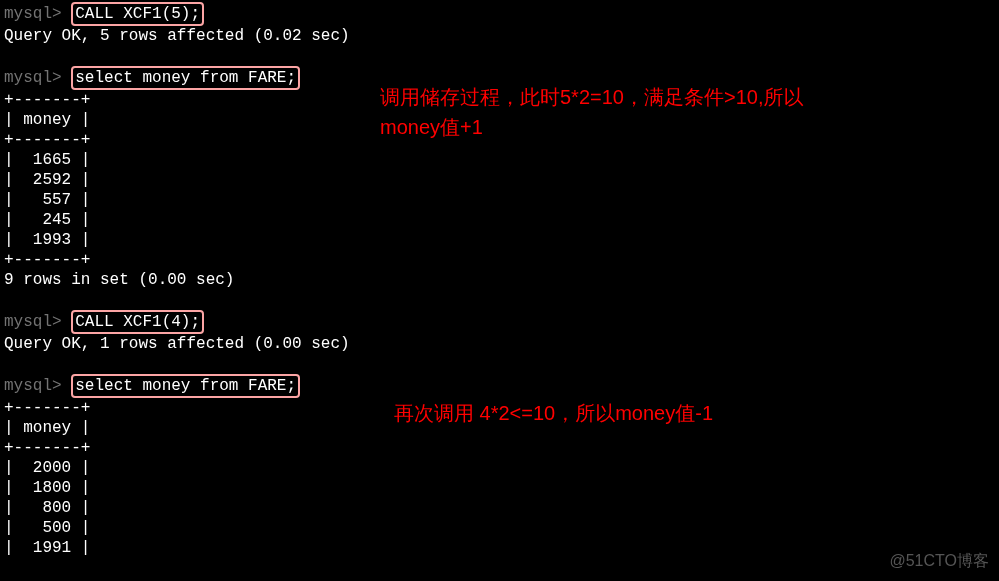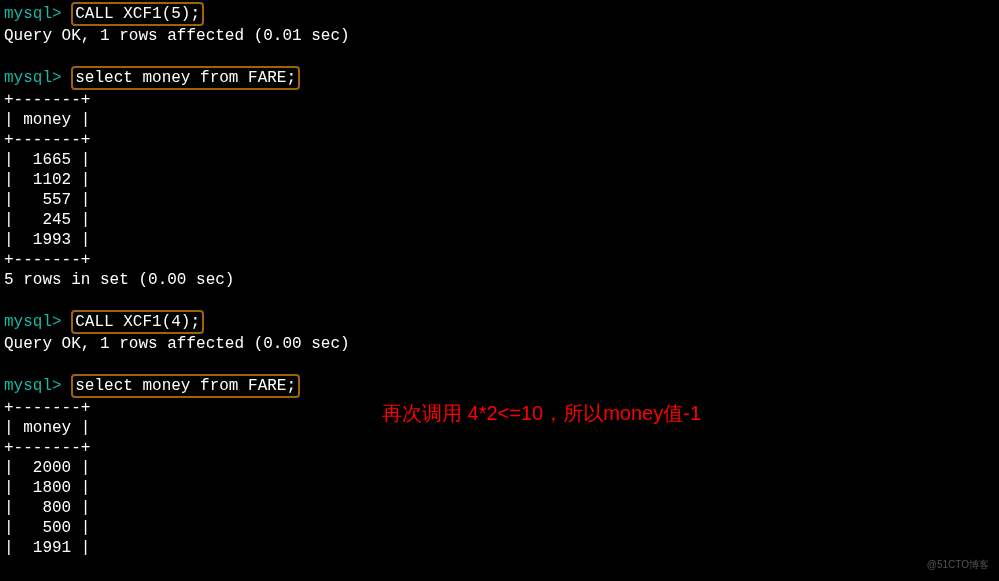--- a/index.html
+++ b/index.html
@@ -17,81 +17,83 @@
       position: relative;
       overflow: hidden;
       line-height: 1.25;
       padding: 2px 0;
     }
     .line {
       white-space: pre;
       padding-left: 4px;
     }
     .prompt {
-      color: #14b8a6;
+      color: #737373;
     }
     .highlight-box {
       display: inline-block;
-      border: 2px solid #a16207;
+      border: 2px solid #fca5a5;
       border-radius: 4px;
       padding: 0 2px;
       color: #fff;
     }
     .annotation {
       position: absolute;
       color: #ff0000;
       font-family: "Microsoft YaHei", Arial, sans-serif;
       font-size: 20px;
       line-height: 1.5;
     }
     .annotation1 {
       top: 82px;
       left: 380px;
     }
     .annotation2 {
       top: 398px;
-      left: 382px;
+      left: 394px;
     }
     .watermark {
       position: absolute;
       bottom: 10px;
       right: 10px;
       color: #555;
       font-family: Arial, sans-serif;
-      font-size: 10px;
+      font-size: 16px;
     }
   </style>
 </head>
 <body>
 
 <div class="line"><span class="prompt">mysql&gt;</span> <span class="highlight-box">CALL XCF1(5);</span></div>
-<div class="line">Query OK, 1 rows affected (0.01 sec)</div>
+<div class="line">Query OK, 5 rows affected (0.02 sec)</div>
 <div class="line"> </div>
 <div class="line"><span class="prompt">mysql&gt;</span> <span class="highlight-box">select money from FARE;</span></div>
 <div class="line">+-------+</div>
 <div class="line">| money |</div>
 <div class="line">+-------+</div>
 <div class="line">|  1665 |</div>
-<div class="line">|  1102 |</div>
+<div class="line">|  2592 |</div>
 <div class="line">|   557 |</div>
 <div class="line">|   245 |</div>
 <div class="line">|  1993 |</div>
 <div class="line">+-------+</div>
-<div class="line">5 rows in set (0.00 sec)</div>
+<div class="line">9 rows in set (0.00 sec)</div>
 <div class="line"> </div>
 <div class="line"><span class="prompt">mysql&gt;</span> <span class="highlight-box">CALL XCF1(4);</span></div>
 <div class="line">Query OK, 1 rows affected (0.00 sec)</div>
 <div class="line"> </div>
 <div class="line"><span class="prompt">mysql&gt;</span> <span class="highlight-box">select money from FARE;</span></div>
 <div class="line">+-------+</div>
 <div class="line">| money |</div>
 <div class="line">+-------+</div>
 <div class="line">|  2000 |</div>
 <div class="line">|  1800 |</div>
 <div class="line">|   800 |</div>
 <div class="line">|   500 |</div>
 <div class="line">|  1991 |</div>
 
 <div class="annotation annotation1">
+  <div>调用储存过程，此时5*2=10，满足条件&gt;10,所以</div>
+  <div>money值+1</div>
 </div>
 <div class="annotation annotation2">再次调用 4*2&lt;=10，所以money值-1</div>
 
 <div class="watermark">@51CTO博客</div>
 
 </body></html>

